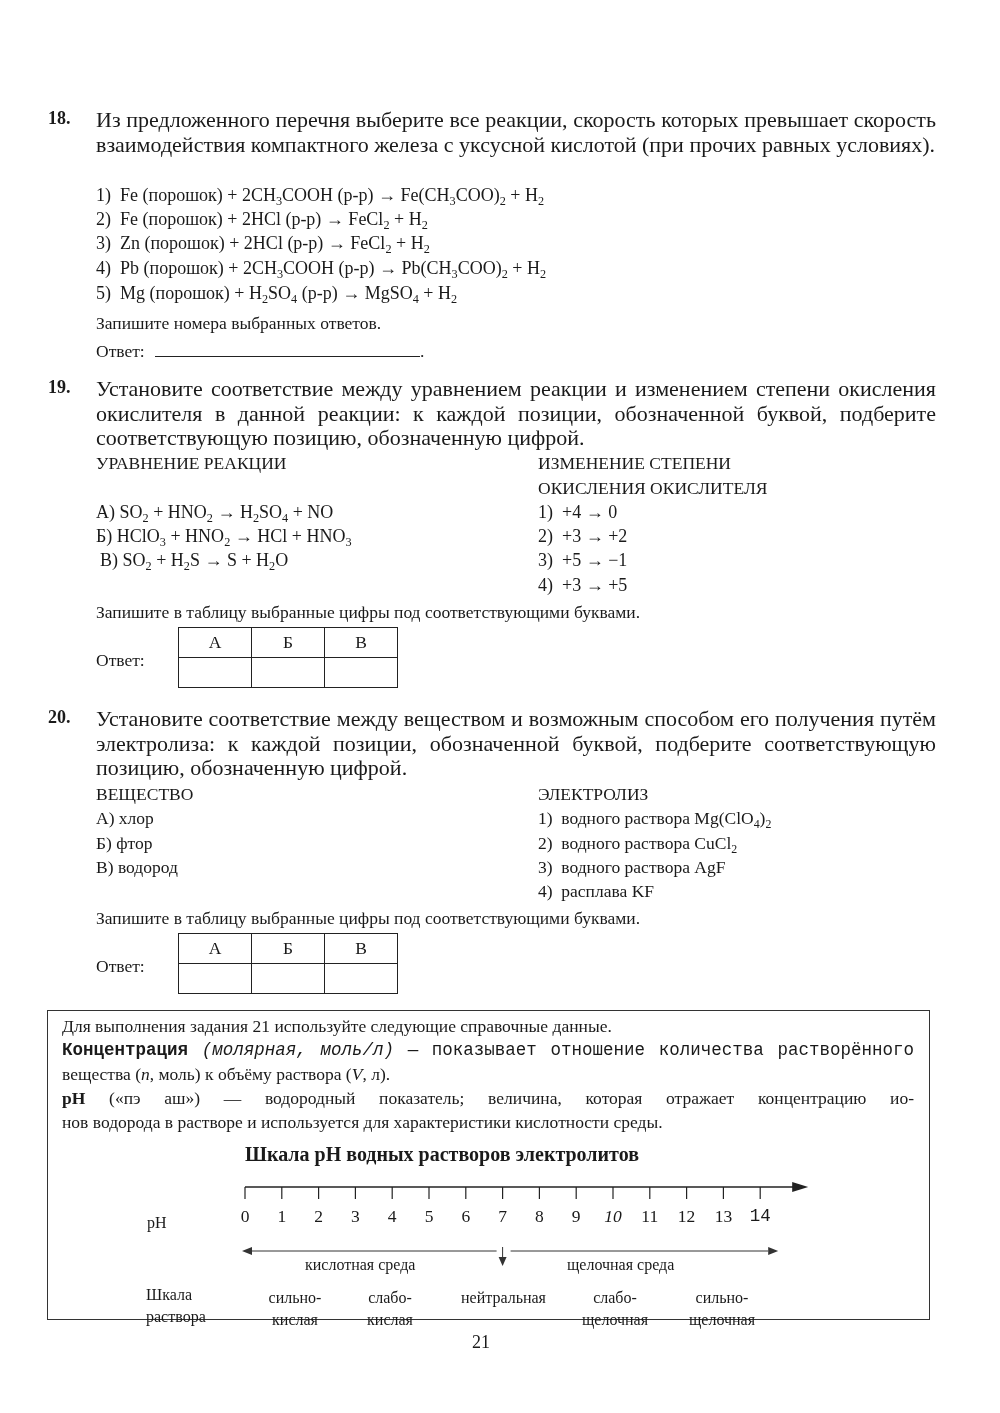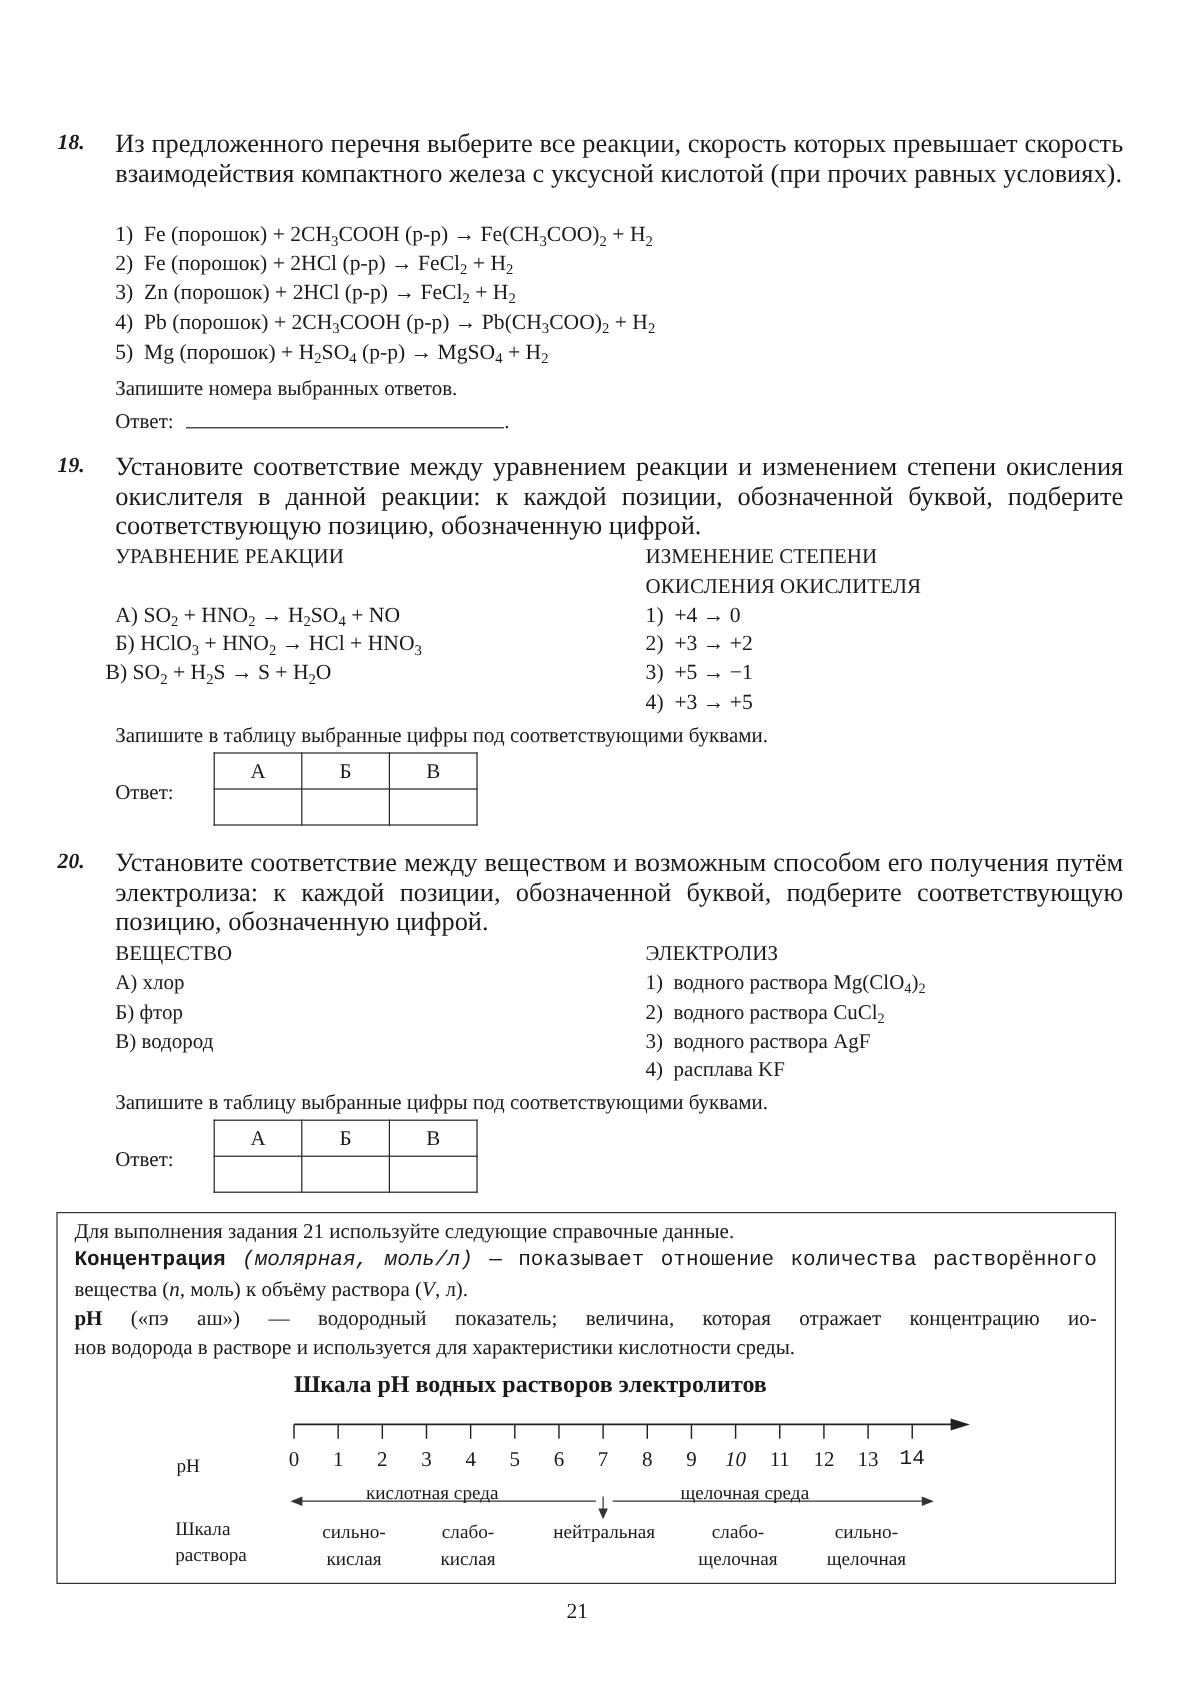--- a/index.html
+++ b/index.html
@@ -2,32 +2,32 @@
 <html><head>
 <meta charset="utf-8">
 <style>
   html, body { margin: 0; padding: 0; background: #ffffff; }
   body {
     width: 1000px; height: 1413px; position: relative; overflow: hidden;
     font-family: "Liberation Serif", "DejaVu Serif", serif;
     color: #1a1a1a;
   }
   .abs { position: absolute; }
-  .qnum { position: absolute; left: 48px; font-weight: bold; font-size: 18px; font-style: italic; }
+  .qnum { position: absolute; left: 48px; font-weight: bold; font-size: 18px; }
   .qtext { position: absolute; left: 96px; width: 840px; font-size: 22px; line-height: 24.5px; text-align: justify; }
   .line { position: absolute; font-size: 17.5px; white-space: nowrap; }
   .eq { font-family: "Liberation Serif", serif; font-size: 18px; }
   sub { font-size: 0.68em; vertical-align: -0.3em; line-height: 0; }
   .ans-line { display: inline-block; width: 265px; border-bottom: 1.5px solid #222; height: 14px; vertical-align: baseline; margin-left: 6px; }
   table.ans { position: absolute; border-collapse: collapse; }
   table.ans td { border: 1.5px solid #222; width: 72px; height: 29px; text-align: center; font-size: 17.5px; padding: 0; }
   .info-box { position: absolute; left: 47px; top: 1010px; width: 881px; height: 308px; border: 1.5px solid #333; }
   .scale-title { position: absolute; left: 245px; top: 1143px; font-weight: bold; font-size: 20px; }
   .tick-label { position: absolute; font-size: 17.5px; transform: translateX(-50%); top: 1206px; }
-  .sm { position: absolute; font-size: 16px; text-align: center; line-height: 22px; }
+  .sm { position: absolute; font-size: 16px; text-align: center; line-height: 22px; margin-top: 20px; }
   .page-num { position: absolute; left: 472px; top: 1332px; font-size: 18px; }
 </style>
 </head>
 <body>
 
 <div class="qnum" style="top:108px">18.</div>
 <div class="qtext" style="top:108px">Из предложенного перечня выберите все реакции, скорость которых превышает скорость взаимодействия компактного железа с уксусной кислотой (при прочих равных условиях).</div>
 
 <div>
   <div class="line eq" style="left:96px; top:185px"><span>1)</span>&nbsp; <span>Fe (порошок) + 2CH<sub>3</sub>COOH (р-р) → Fe(CH<sub>3</sub>COO)<sub>2</sub> + H<sub>2</sub></span></div>
@@ -45,21 +45,21 @@
 
 <div class="qnum" style="top:377px">19.</div>
 <div class="qtext" style="top:377px">Установите соответствие между уравнением реакции и изменением степени окисления окислителя в данной реакции: к каждой позиции, обозначенной буквой, подберите соответствующую позицию, обозначенную цифрой.</div>
 
 <div class="line" style="left:96px; top:453px">УРАВНЕНИЕ РЕАКЦИИ</div>
 <div class="line" style="left:538px; top:453px">ИЗМЕНЕНИЕ СТЕПЕНИ</div>
 <div class="line" style="left:538px; top:478px">ОКИСЛЕНИЯ ОКИСЛИТЕЛЯ</div>
 
 <div class="line eq" style="left:96px; top:502px">А) SO<sub>2</sub> + HNO<sub>2</sub> → H<sub>2</sub>SO<sub>4</sub> + NO</div>
 <div class="line eq" style="left:96px; top:526px">Б) HClO<sub>3</sub> + HNO<sub>2</sub> → HCl + HNO<sub>3</sub></div>
-<div class="line eq" style="left:88px; top:550px">В) SO<sub>2</sub> + H<sub>2</sub>S → S + H<sub>2</sub>O</div>
+<div class="line eq" style="left:100px; top:550px">В) SO<sub>2</sub> + H<sub>2</sub>S → S + H<sub>2</sub>O</div>
 
 <div class="line eq" style="left:538px; top:502px"><span>1)</span>&nbsp; <span>+4 → 0</span></div>
 <div class="line eq" style="left:538px; top:526px"><span>2)</span>&nbsp; <span>+3 → +2</span></div>
 <div class="line eq" style="left:538px; top:550px"><span>3)</span>&nbsp; <span>+5 → −1</span></div>
 <div class="line eq" style="left:538px; top:575px"><span>4)</span>&nbsp; <span>+3 → +5</span></div>
 
 <div class="line" style="left:96px; top:602px">Запишите в таблицу выбранные цифры под соответствующими буквами.</div>
 <div class="line" style="left:96px; top:650px">Ответ:</div>
 <table class="ans" style="left:178px; top:627px">
   <tbody>

